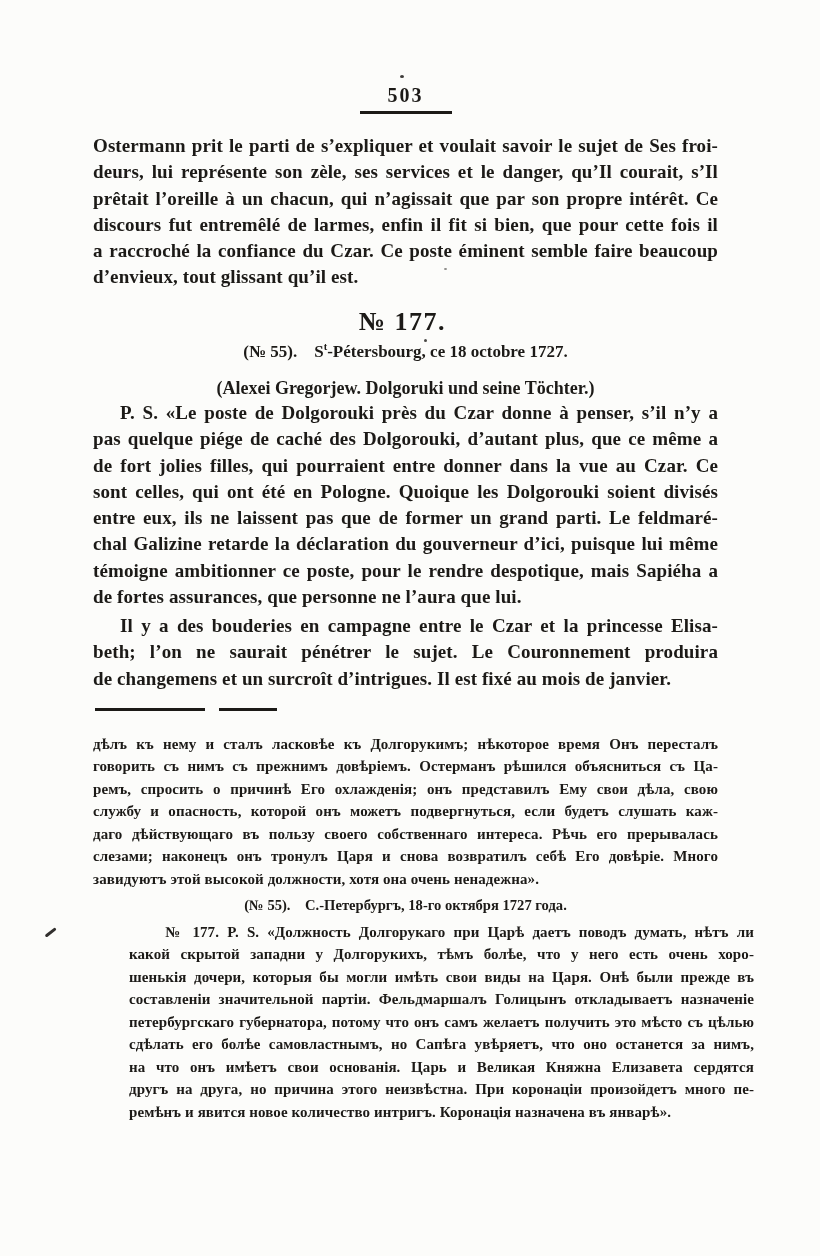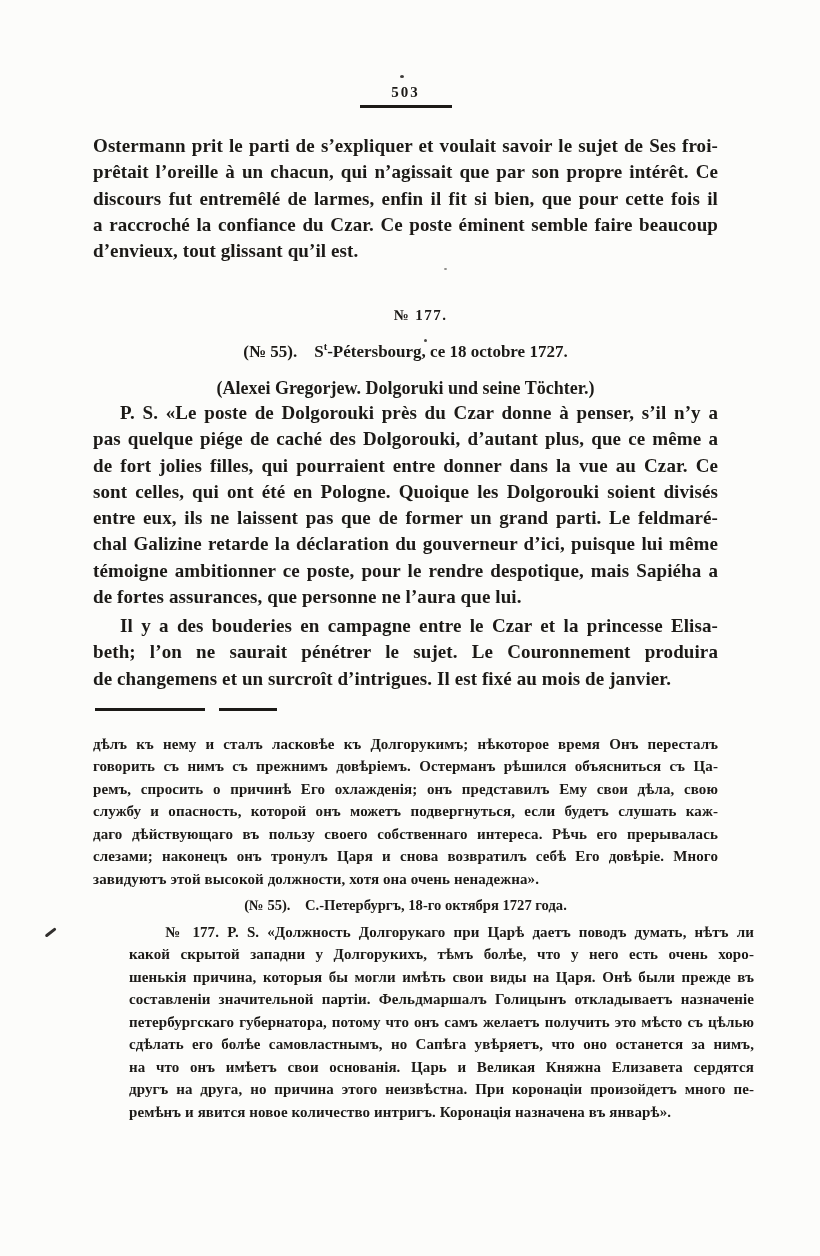--- a/index.html
+++ b/index.html
@@ -18,21 +18,21 @@
     color: var(--ink);
     font-family: "Liberation Serif", "DejaVu Serif", serif;
     font-weight: bold;
     overflow: hidden;
   }
   
   .pagenum-block {
     position: absolute; top: 84px; left: 93px; width: 625px;
     text-align: center;
   }
-  .pagenum { font-size: 15px; letter-spacing: 2px; }
+  .pagenum { font-size: 20px; letter-spacing: 2px; }
   .pagenum-rule {
     width: 92px; height: 2.5px;
     background: var(--ink);
     margin: 4px auto 0;
   }
   
   .para { position: absolute; left: 93px; width: 625px; }
   .fr { font-size: 19px; line-height: 26.3px; }
   .ru { font-size: 15px; line-height: 22.45px; }
   .fr .line { height: 26.3px; }
@@ -42,23 +42,23 @@
     text-align-last: justify;
     overflow: hidden;
     letter-spacing: 0.1px;
   }
   .line.endline { text-align-last: left; }
   .line.ind  { text-indent: 27px; }
   .line.ind2 { text-indent: 36px; }
 
   #para1 { top: 133px; }
   .heading {
-    position: absolute; top: 307px; left: 108px; width: 625px;
+    position: absolute; top: 307px; left: 90px; width: 625px;
     margin: 0; text-align: center;
-    font-size: 15px; letter-spacing: 1.5px;
+    font-size: 26px; letter-spacing: 1.5px;
   }
   .subheading {
     position: absolute; top: 341px; left: 93px; width: 625px;
     text-align: center; font-size: 17px;
   }
   .subheading sup { font-size: 10.5px; }
   .annotation {
     position: absolute; top: 378px; left: 93px; width: 625px;
     text-align: center; font-size: 18px;
   }
@@ -94,20 +94,21 @@
 
 <div class="page">
 
   <header class="pagenum-block">
     <div class="pagenum">503</div>
     <div class="pagenum-rule"></div>
   </header>
 
   <section class="para fr" id="para1">
       <div class="line">Ostermann prit le parti de s’expliquer et voulait savoir le sujet de Ses froi-</div>
+      <div class="line">deurs, lui représente son zèle, ses services et le danger, qu’Il courait, s’Il</div>
       <div class="line">prêtait l’oreille à un chacun, qui n’agissait que par son propre intérêt. Ce</div>
       <div class="line">discours fut entremêlé de larmes, enfin il fit si bien, que pour cette fois il</div>
       <div class="line">a raccroché la confiance du Czar. Ce poste éminent semble faire beaucoup</div>
       <div class="line endline">d’envieux, tout glissant qu’il est.</div>
     </section>
 
   <h2 class="heading">№ 177.</h2>
 
   <div class="subheading"><span>(№ 55).  </span><span>S</span><sup>t</sup><span>-Pétersbourg, ce 18 octobre 1727.</span></div>
 
@@ -140,21 +141,21 @@
       <div class="line">даго дѣйствующаго въ пользу своего собственнаго интереса. Рѣчь его прерывалась</div>
       <div class="line">слезами; наконецъ онъ тронулъ Царя и снова возвратилъ себѣ Его довѣріе. Много</div>
       <div class="line endline">завидуютъ этой высокой должности, хотя она очень ненадежна».</div>
     </section>
 
   <div class="fn-dateline">(№ 55).  С.-Петербургъ, 18-го октября 1727 года.</div>
 
   <section class="para ru" id="fn2">
       <div class="line ind2">№ 177. P. S. «Должность Долгорукаго при Царѣ даетъ поводъ думать, нѣтъ ли</div>
       <div class="line">какой скрытой западни у Долгорукихъ, тѣмъ болѣе, что у него есть очень хоро-</div>
-      <div class="line">шенькія причина, которыя бы могли имѣть свои виды на Царя. Онѣ были прежде въ</div>
+      <div class="line">шенькія дочери, которыя бы могли имѣть свои виды на Царя. Онѣ были прежде въ</div>
       <div class="line">составленіи значительной партіи. Фельдмаршалъ Голицынъ откладываетъ назначеніе</div>
       <div class="line">петербургскаго губернатора, потому что онъ самъ желаетъ получить это мѣсто съ цѣлью</div>
       <div class="line">сдѣлать его болѣе самовластнымъ, но Сапѣга увѣряетъ, что оно останется за нимъ,</div>
       <div class="line">на что онъ имѣетъ свои основанія. Царь и Великая Княжна Елизавета сердятся</div>
       <div class="line">другъ на друга, но причина этого неизвѣстна. При коронаціи произойдетъ много пе-</div>
       <div class="line endline">ремѣнъ и явится новое количество интригъ. Коронація назначена въ январѣ».</div>
     </section>
 
   <div class="speck" id="speck1"></div>
   <div class="speck" id="speck2"></div>

